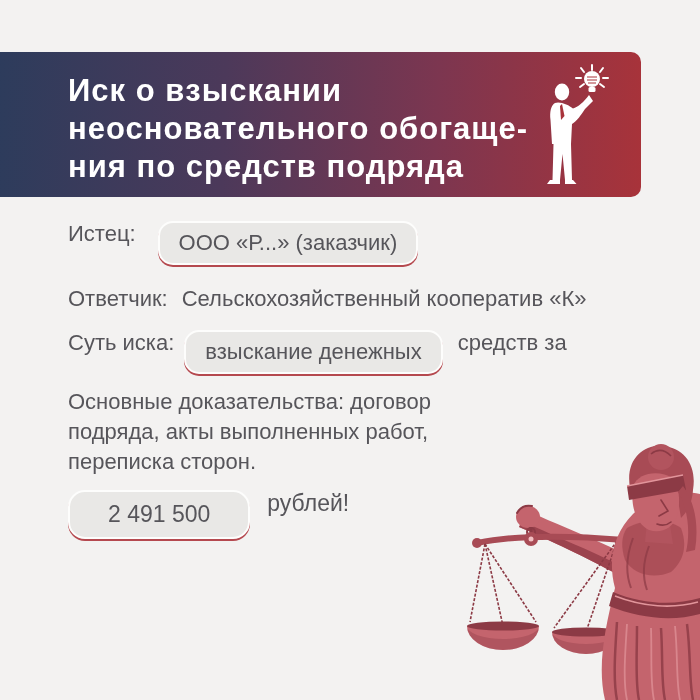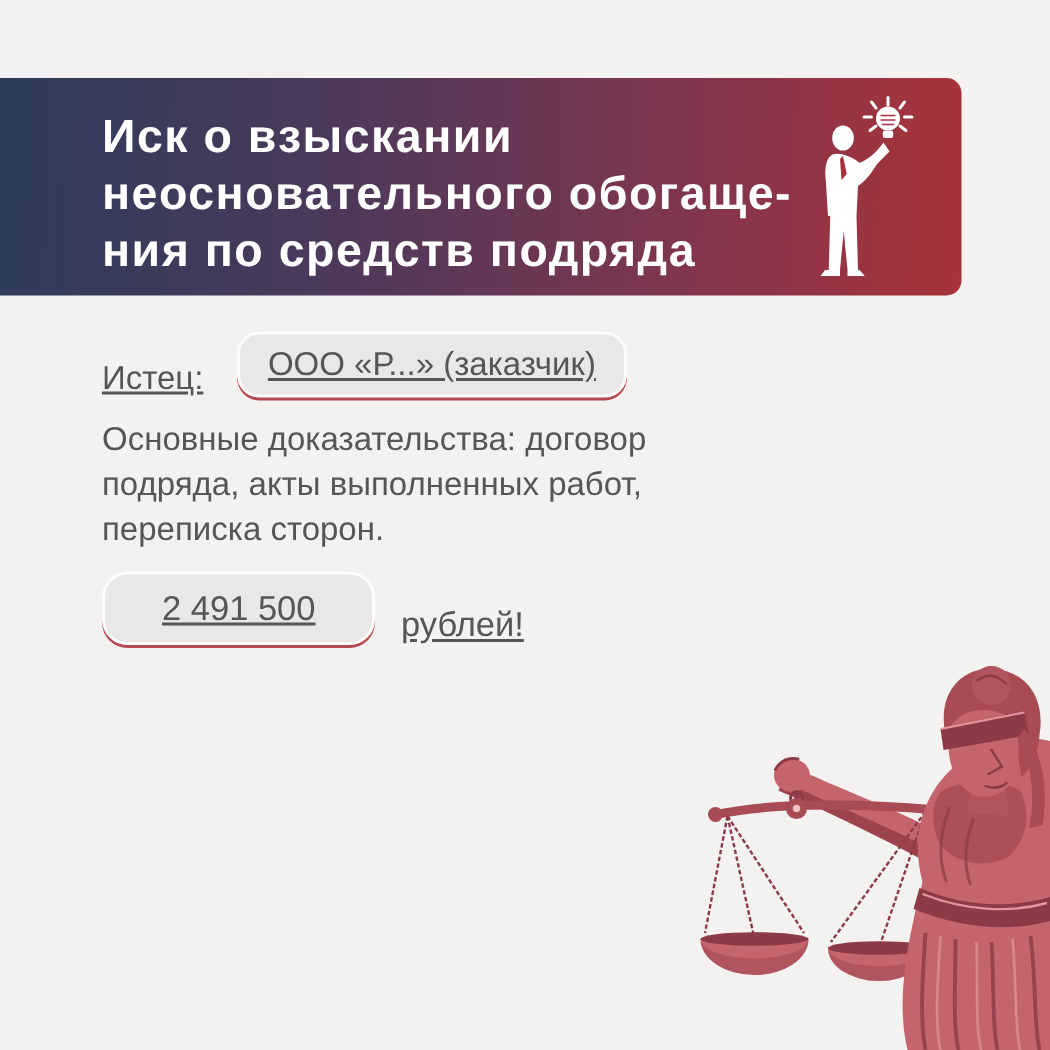--- a/index.html
+++ b/index.html
@@ -21,21 +21,21 @@
     color:#ffffff;font-weight:700;font-size:31px;line-height:38px;
     letter-spacing:1px;
   }
   .header-title span{display:block;white-space:nowrap;}
   .man-icon{position:absolute;right:30px;top:12px;width:72px;height:126px;}
   
   .content{
     position:absolute;left:68px;top:197px;width:600px;z-index:1;
     font-size:22px;
   }
-  .row{display:flex;align-items:flex-end;text-decoration:underline;}
+  .row{display:flex;align-items:flex-start;}
   .pill{
     display:inline-block;
     background:#e9e8e6;
     border:2px solid #fdfdfc;
     border-radius:15px;
     box-shadow:0 2px 0 #b5494f;
     padding:7px 19px;
     color:#56555a;
     white-space:nowrap;
   }
@@ -97,21 +97,29 @@
   </svg>
 </div>
 
 <div class="content">
 
   <div class="row row-plaintiff">
     <span>Истец:</span>
     <span class="pill">ООО «Р...» (заказчик)</span>
   </div>
 
-
+  <div class="row-defendant">
+    <span>Ответчик:</span><span class="value">Сельскохозяйственный кооператив «К»</span>
+  </div>
+
+  <div class="row row-claim">
+    <span>Суть иска:</span>
+    <span class="pill">взыскание денежных</span>
+    <span class="tail">средств за</span>
+  </div>
 
 
   <div class="para para-evidence">Основные доказательства: договор подряда, акты выполненных работ, переписка сторон.</div>
 
 
   <div class="row row-amount">
     <span class="pill">2 491 500</span>
     <span class="suffix">рублей!</span>
   </div>
 

